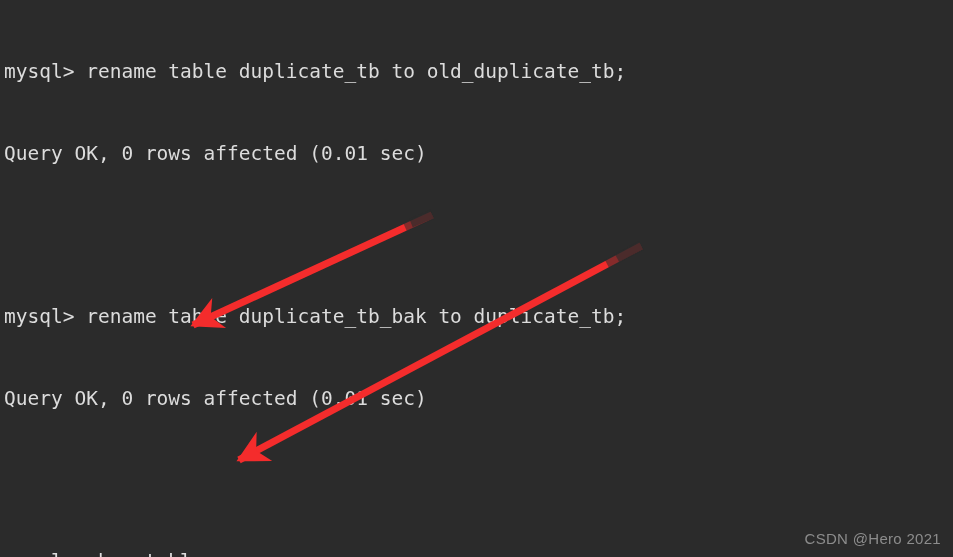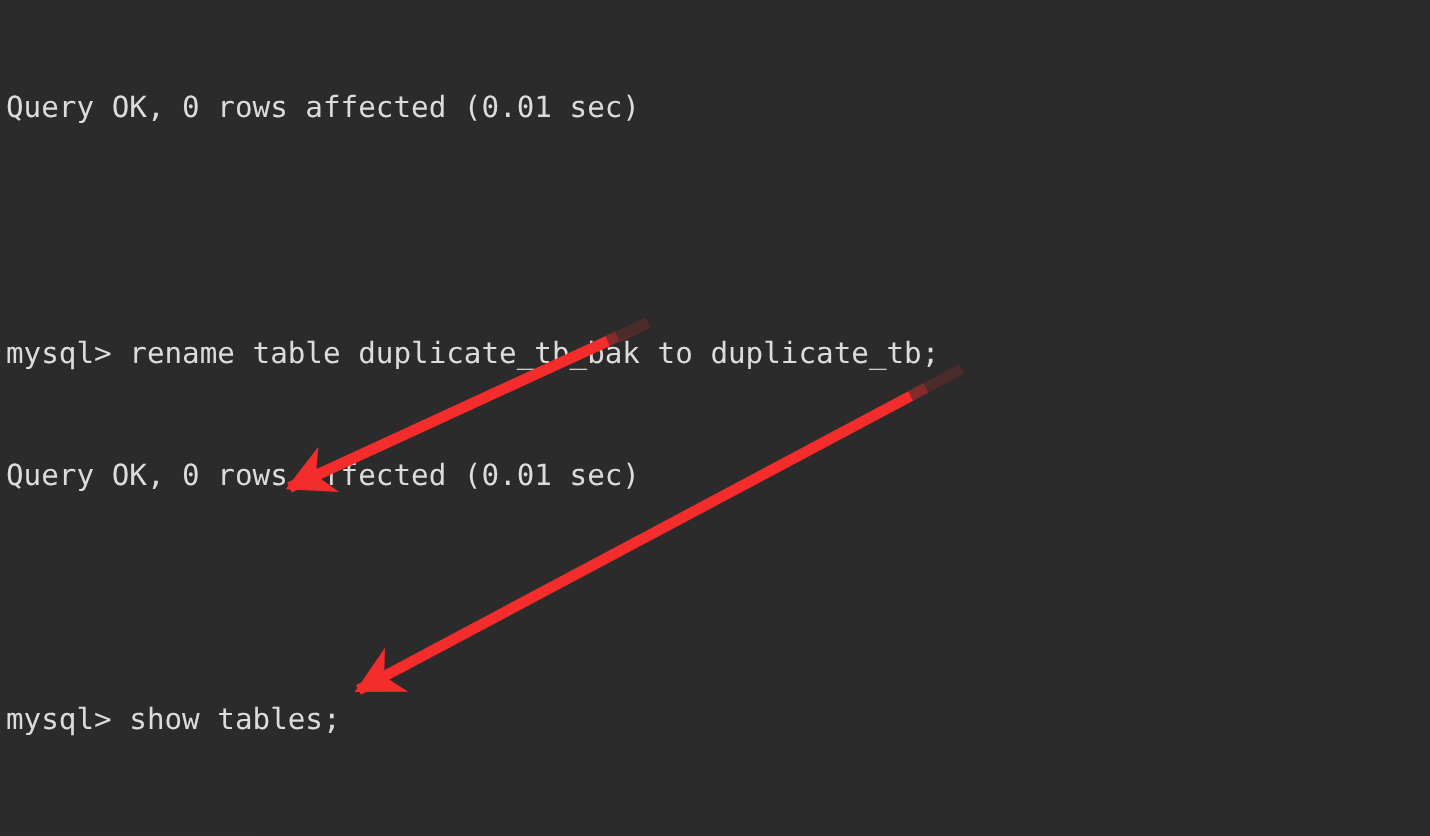--- a/index.html
+++ b/index.html
@@ -52,20 +52,21 @@
     color: #8c8c8c;
     letter-spacing: 0.3px;
   }
 </style>
 </head>
 <body>
 
 <div id="screen">
 
   <div id="terminal">
+    <div class="tline">mysql&gt; rename table duplicate_tb to old_duplicate_tb;</div>
     <div class="tline">Query OK, 0 rows affected (0.01 sec)</div>
     <div class="tline blank"></div>
     <div class="tline">mysql&gt; rename table duplicate_tb_bak to duplicate_tb;</div>
     <div class="tline">Query OK, 0 rows affected (0.01 sec)</div>
     <div class="tline blank"></div>
     <div class="tline">mysql&gt; show tables;</div>
     
     
     
     
@@ -101,14 +102,15 @@
       <path d="M 432 214 L 411 223" stroke="#2b2b2b" stroke-width="9" stroke-linecap="butt" fill="none" opacity="0.65"></path>
     </g>
 
     <g>
       <path d="M 641 246 L 239 460" stroke="#f42c2c" stroke-width="7.2" stroke-linecap="butt" fill="none" marker-end="url(#ah2)"></path>
       <path d="M 641 246 L 607 264" stroke="#2b2b2b" stroke-width="9" stroke-linecap="butt" fill="none" opacity="0.55"></path>
       <path d="M 641 245 L 617 258" stroke="#2b2b2b" stroke-width="9" stroke-linecap="butt" fill="none" opacity="0.65"></path>
     </g>
   </svg>
 
+  <div id="watermark">CSDN @Hero 2021</div>
 
 </div>
 
 </body></html>

